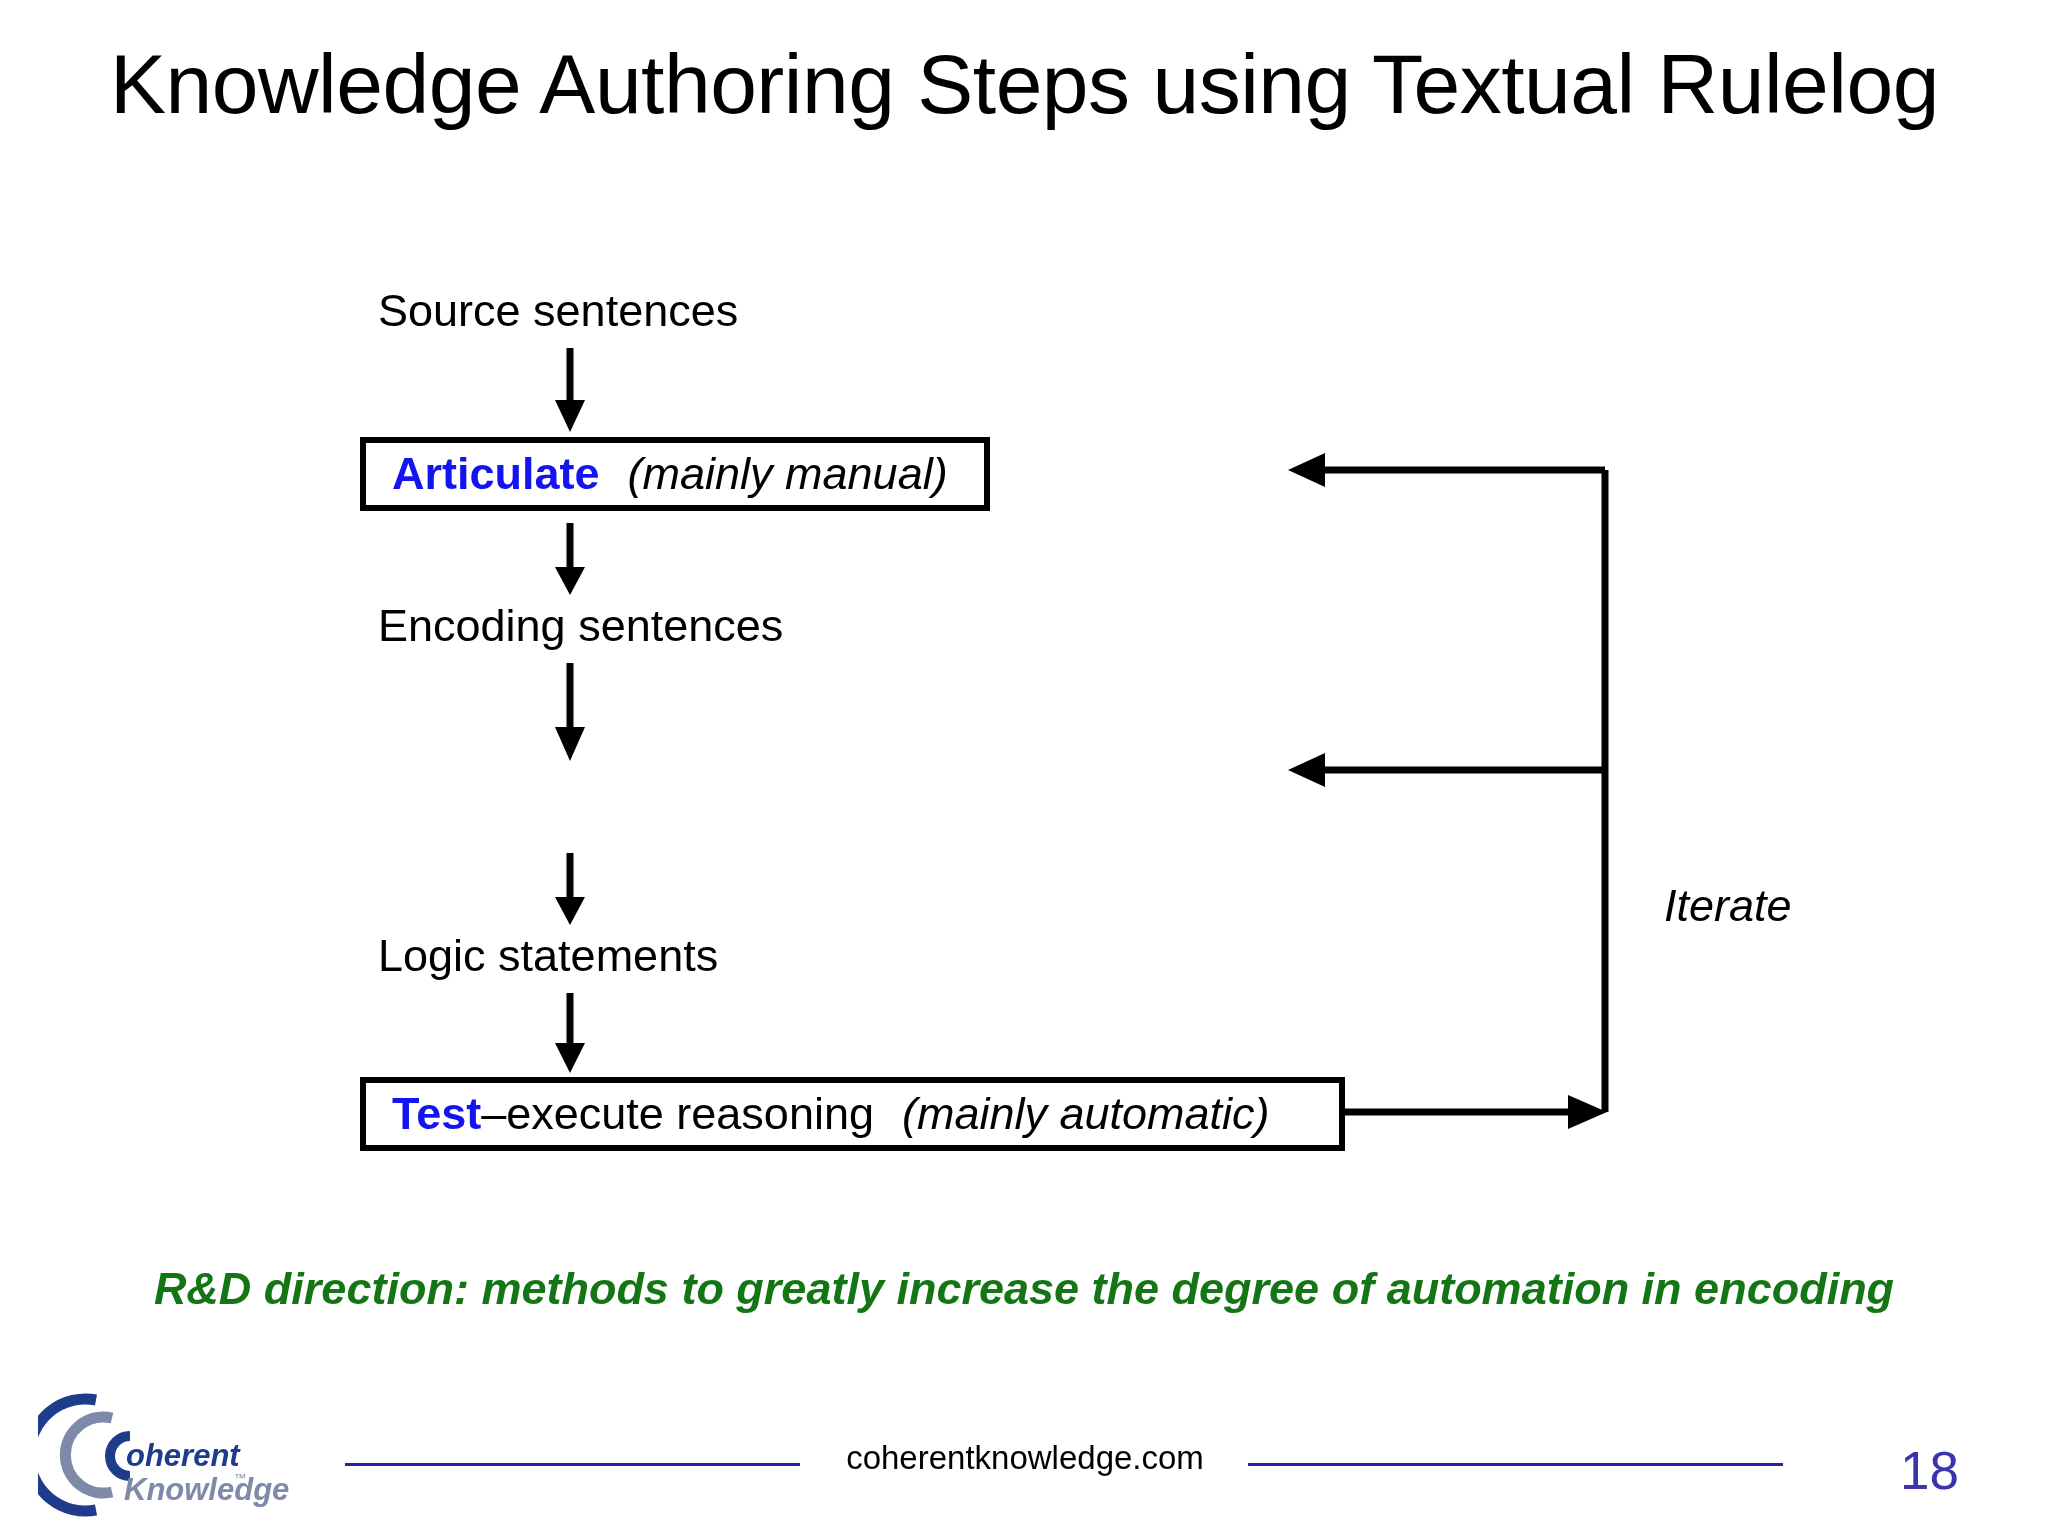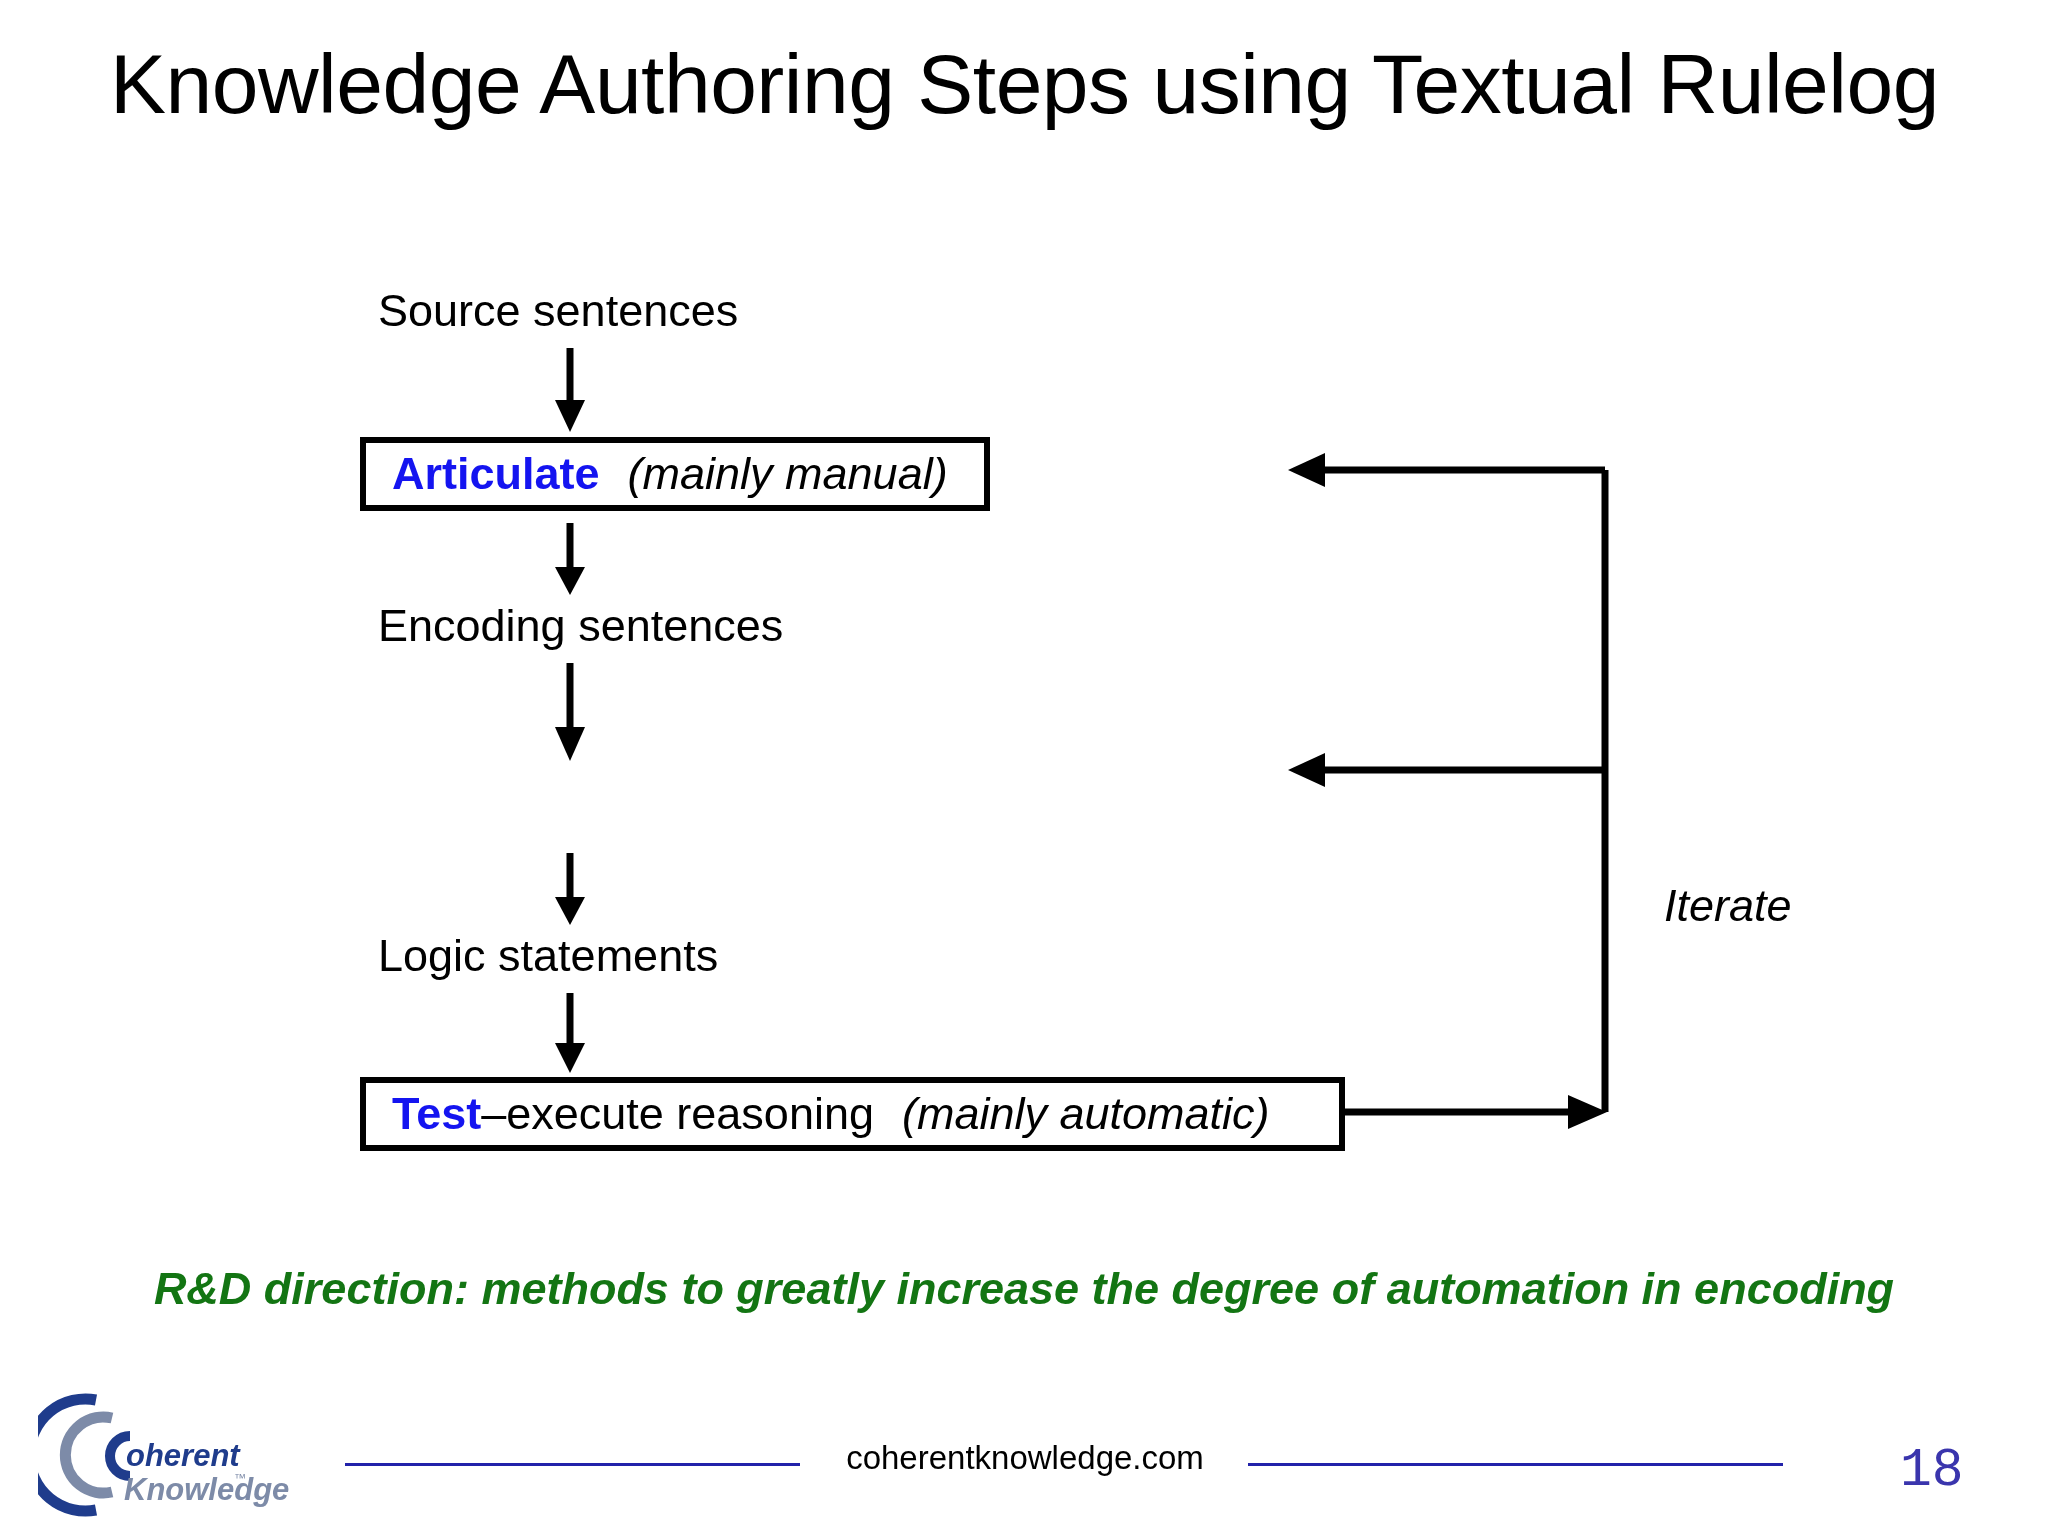--- a/index.html
+++ b/index.html
@@ -165,21 +165,20 @@
     white-space: nowrap;
   }
   #page-number {
     position: absolute;
     left: 1900px;
     top: 1440px;
     font-size: 53px;
     line-height: 62px;
     color: #3a35ad;
     white-space: nowrap;
-    font-family: Liberation Mono, monospace;
   }
 </style>
 </head>
 <body>
 
 <div id="slide">
 
   <div id="slide-title">Knowledge Authoring Steps using Textual Rulelog</div>
 
   <div class="flow-label" id="label-source">Source sentences</div>

